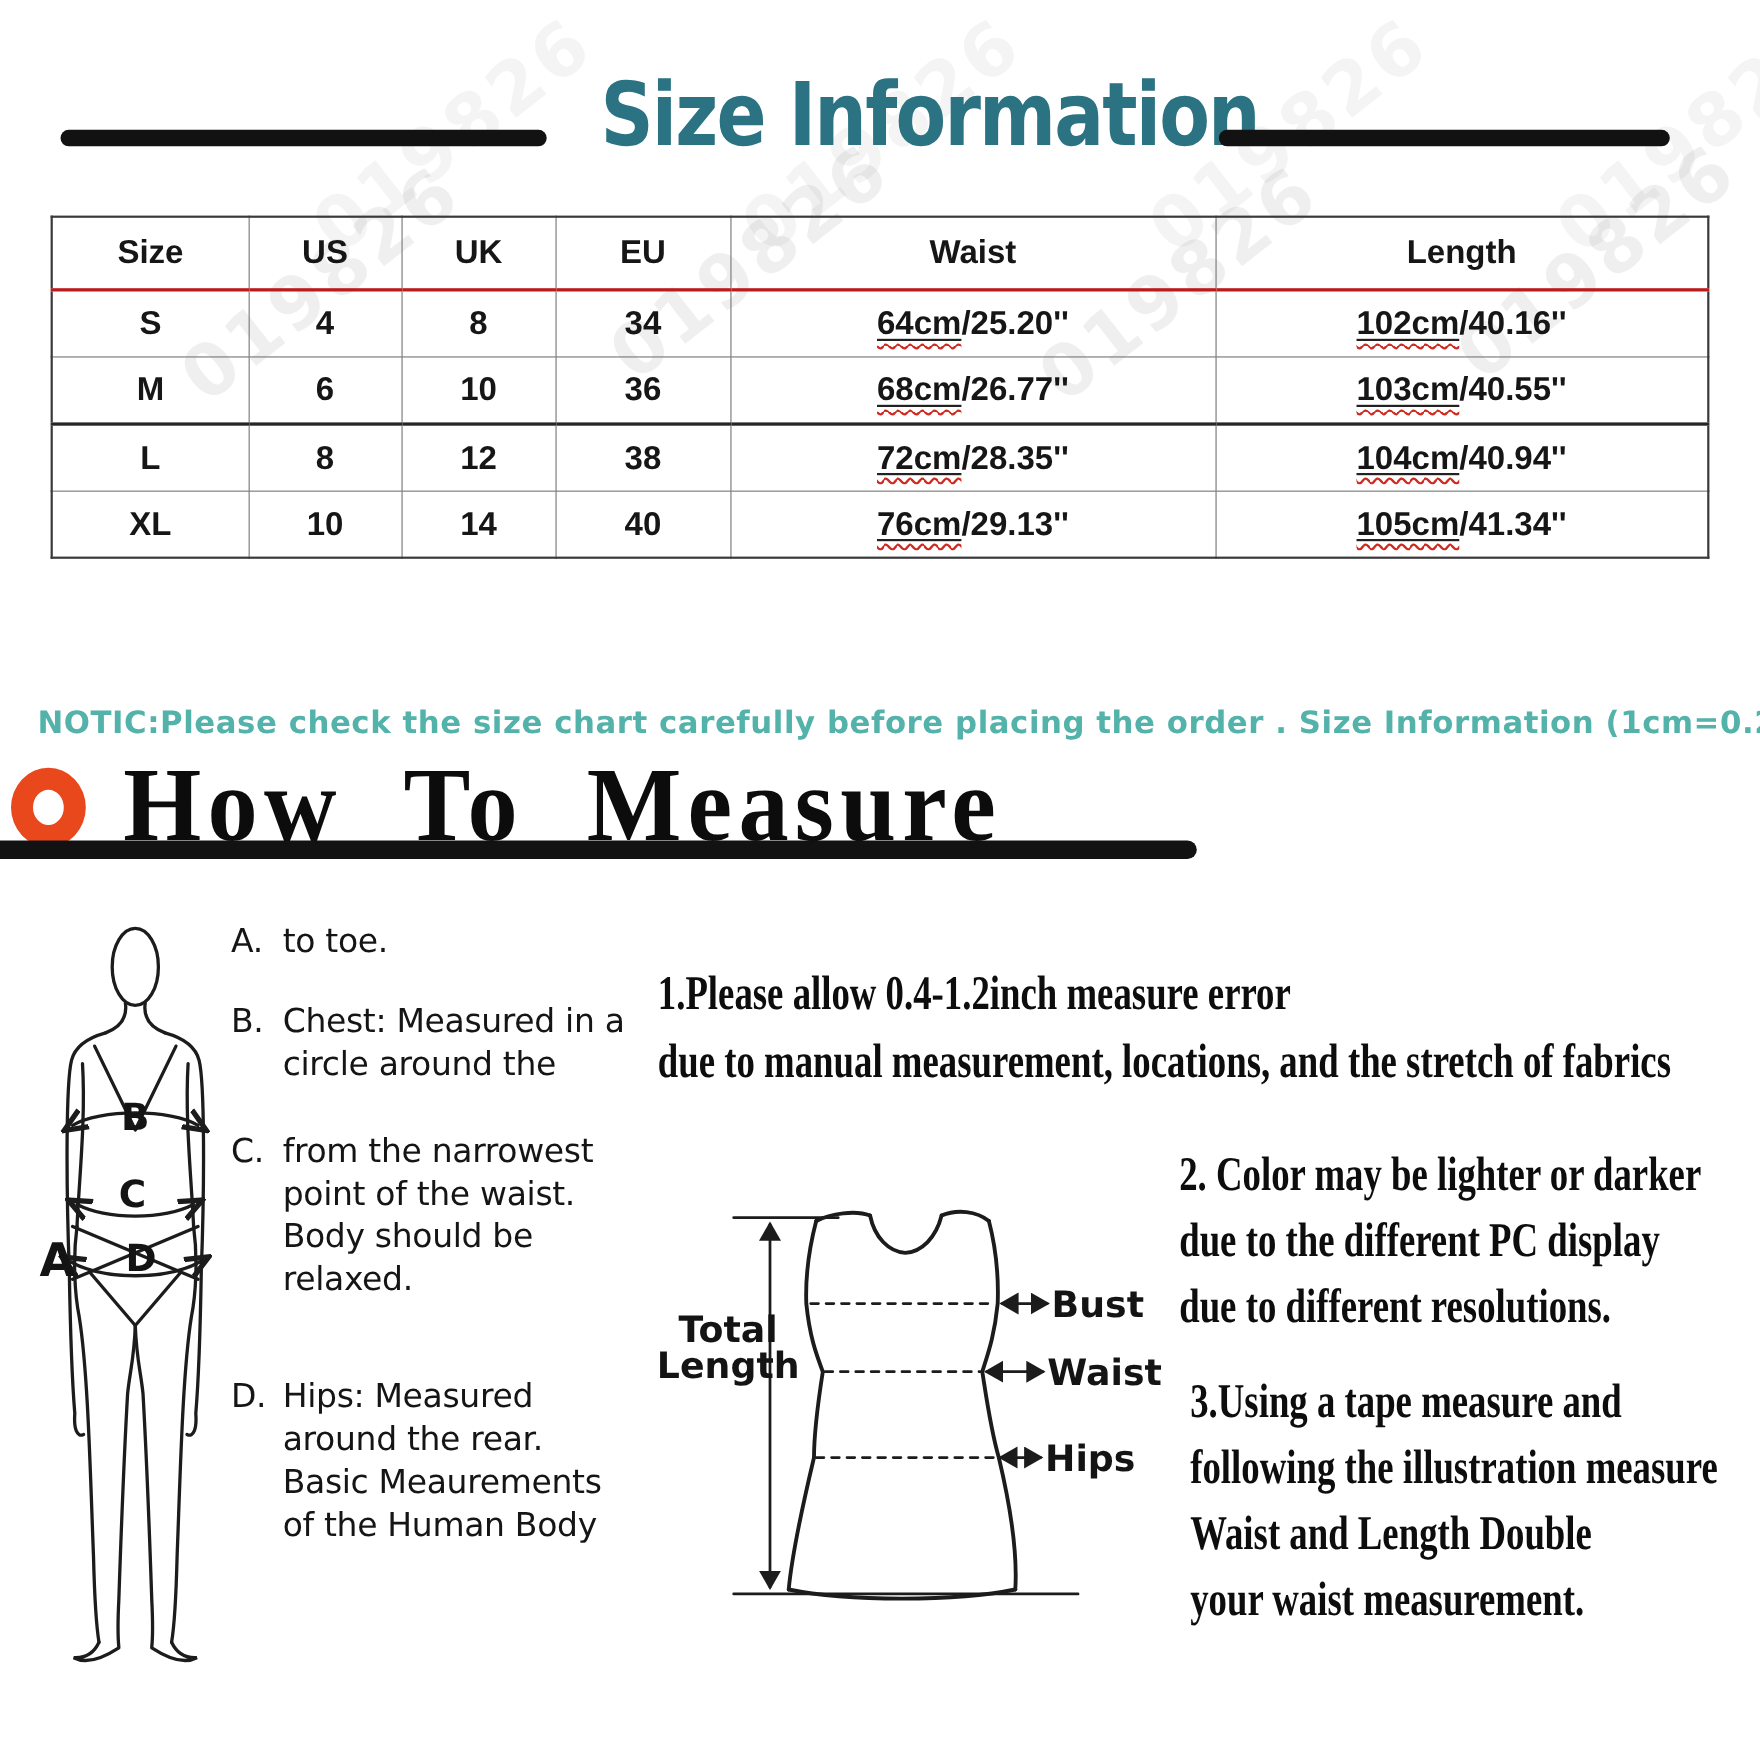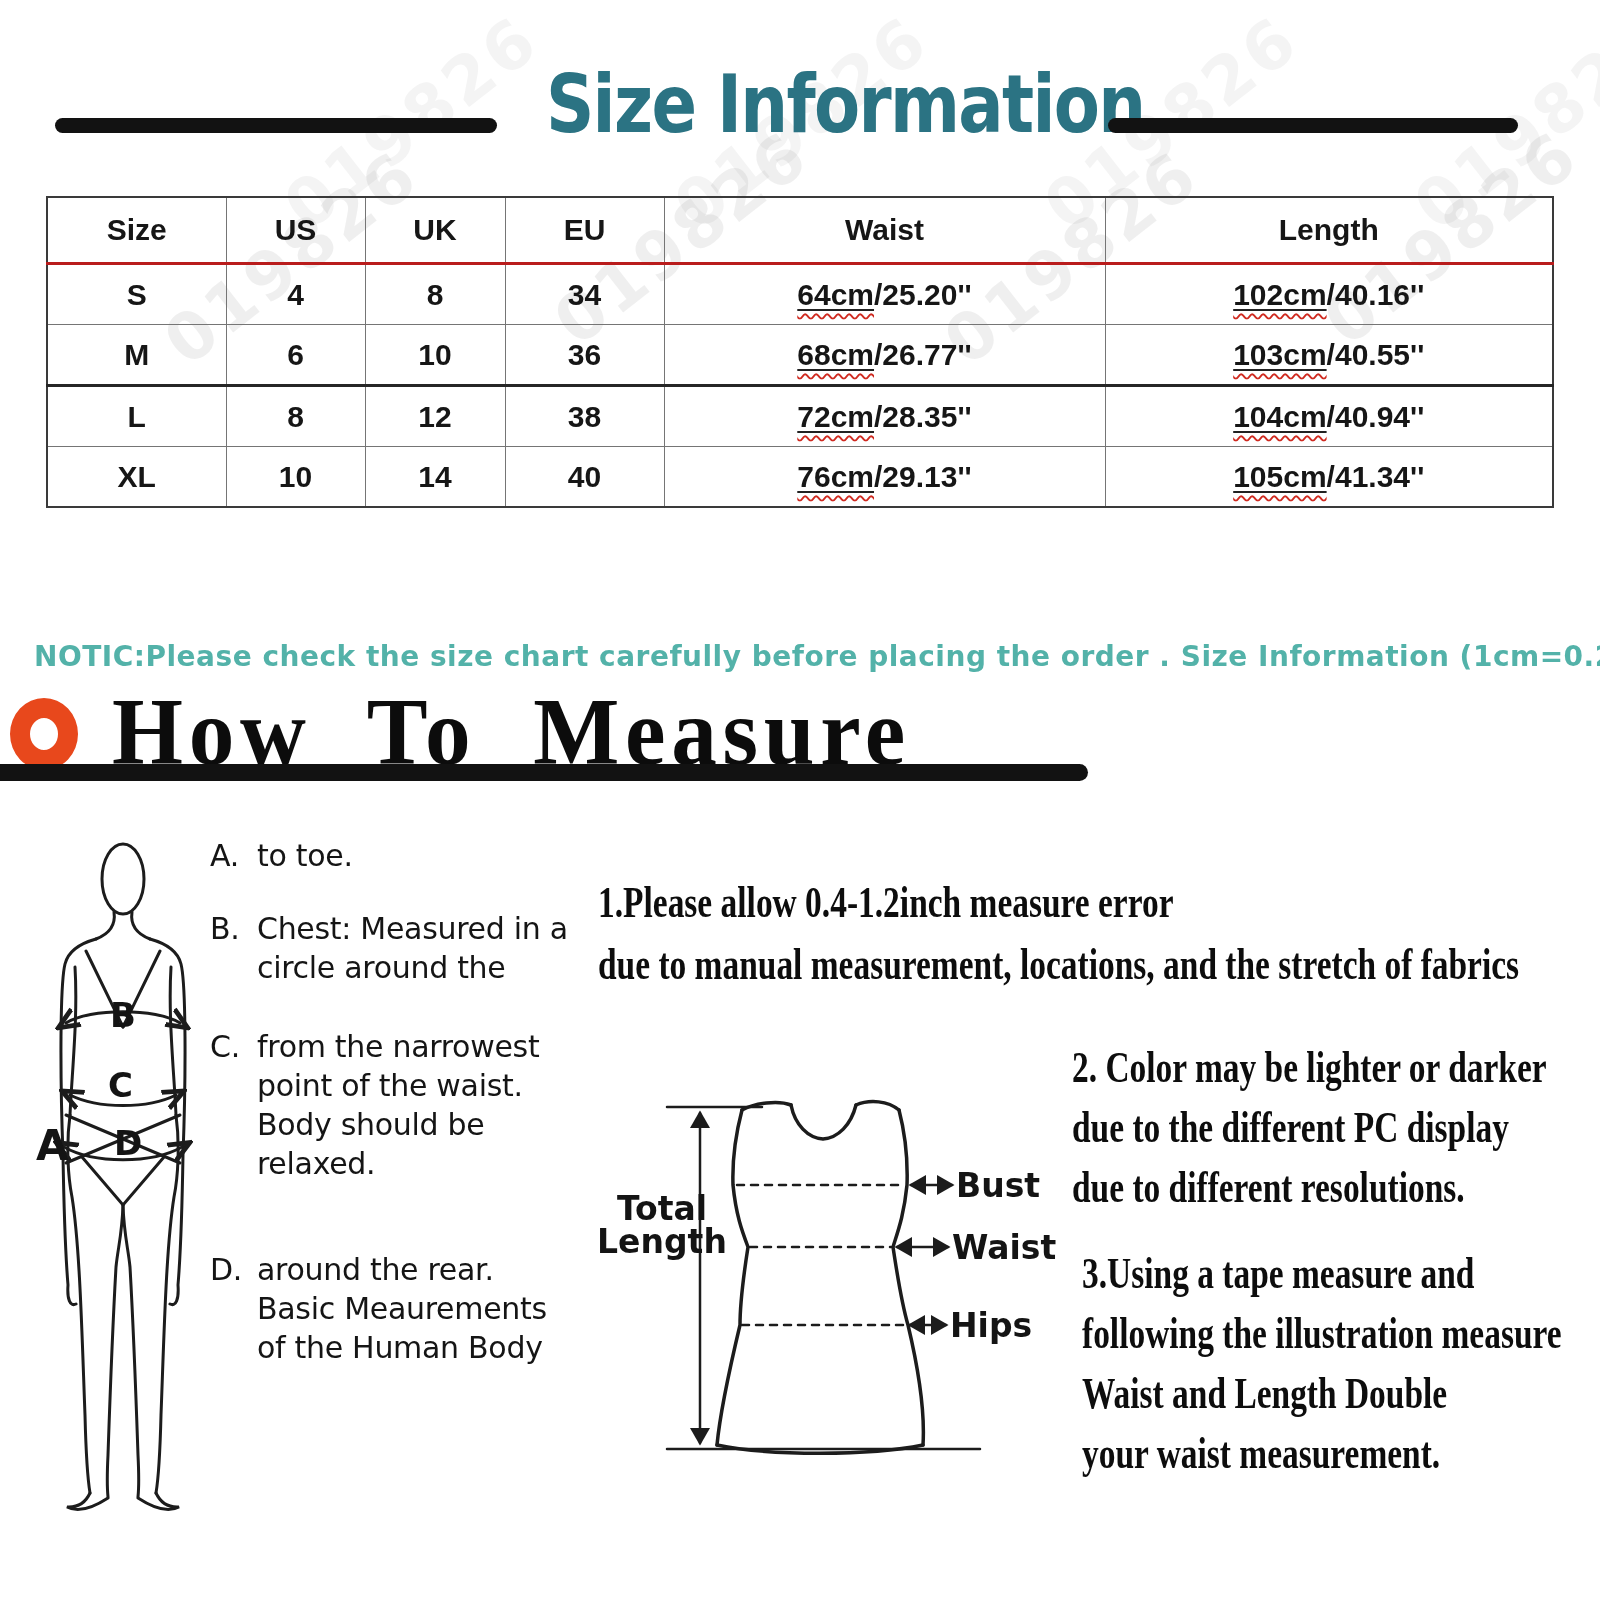--- a/index.html
+++ b/index.html
@@ -217,20 +217,21 @@
       </div>
       <div class="m-item m-gap-c">
         <span class="m-label">C.</span>
         <div>from the narrowest</div>
         <div>point of the waist.</div>
         <div>Body should be</div>
         <div>relaxed.</div>
       </div>
       <div class="m-item ">
         <span class="m-label">D.</span>
+        <div>Hips: Measured</div>
         <div>around the rear.</div>
         <div>Basic Meaurements</div>
         <div>of the Human Body</div>
       </div>
     </div>
 
   <div class="note note1">
       <div>1.Please allow 0.4-1.2inch measure error</div>
       <div>due to manual measurement, locations, and the stretch of fabrics</div>
     </div>

